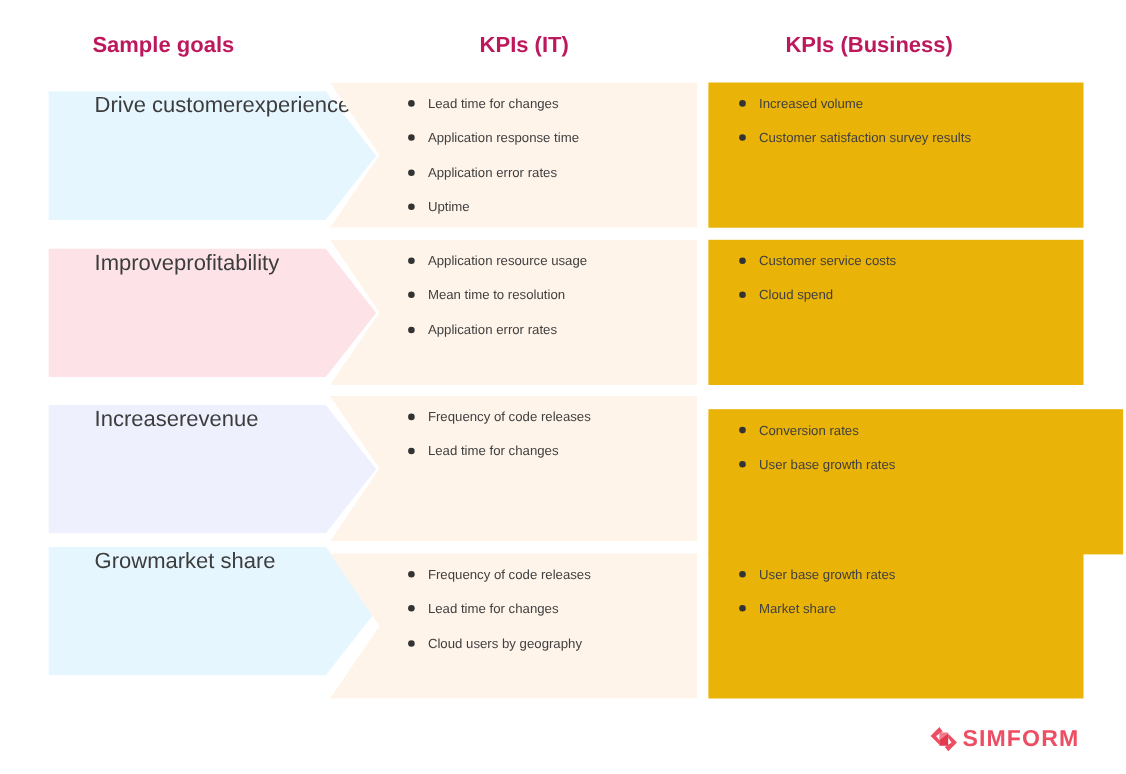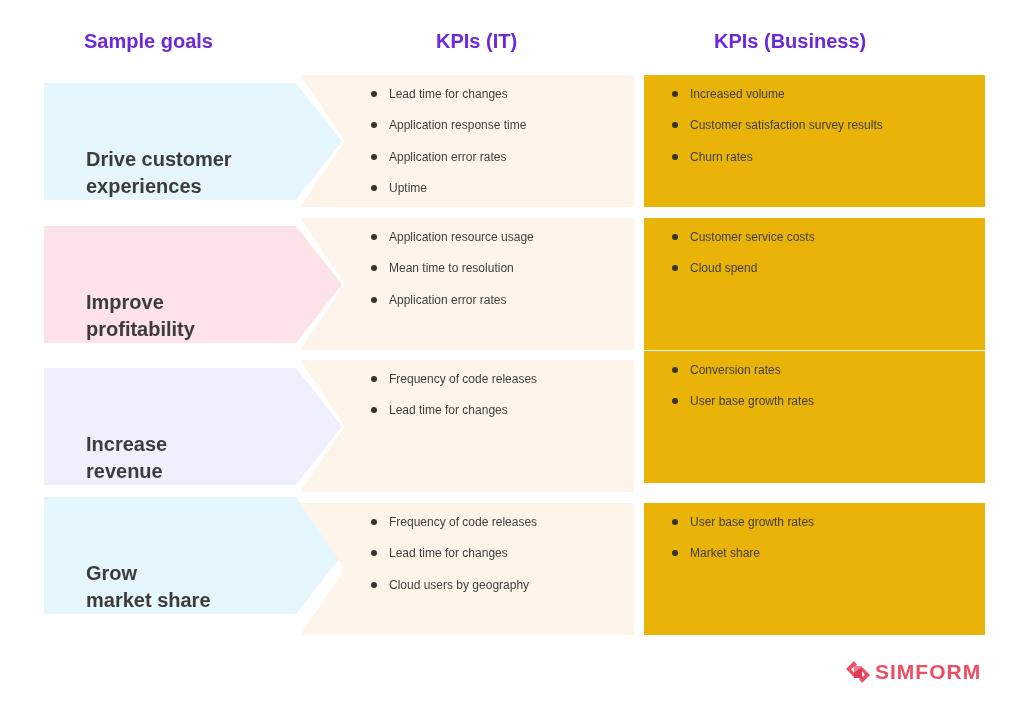--- a/index.html
+++ b/index.html
@@ -4,34 +4,34 @@
   <style>
     html, body { margin: 0; padding: 0; }
     body {
       width: 1024px; height: 704px; position: relative; overflow: hidden;
       background: #ffffff;
       font-family: "Liberation Sans", sans-serif;
       color: #3d3d3d;
     }
     .hdr {
       position: absolute; top: 30px; font-size: 20px; font-weight: bold;
-      color: #6d28d9; white-space: nowrap;
+      color: #be185d; white-space: nowrap;
     }
     .hdr.goals { left: 84px; }
     .hdr.it { left: 436px; }
     .hdr.biz { left: 714px; }
 
     .goal {
       position: absolute; left: 44px; width: 300px; height: 117px;
     }
     .goal svg { position: absolute; left: 0; top: 0; }
     .goal .label {
       position: absolute; left: 42px; top: 0; height: 117px;
-      display: flex; flex-direction: column; justify-content: flex-end;
-      font-size: 20px; font-weight: bold; line-height: 27px; color: #3c3c3c;
+      display: flex; justify-content: space-between;
+      font-size: 20px; font-weight: normal; line-height: 27px; color: #3c3c3c;
     }
     .itbox {
       position: absolute; left: 300px; width: 334px; height: 132px;
     }
     .itbox svg { position: absolute; left: 0; top: 0; }
     .bizbox {
       position: absolute; left: 644px; width: 341px; height: 132px;
       background: #eab308;
     }
     ul.kpis {
@@ -82,21 +82,20 @@
         <li>Lead time for changes</li>
         <li>Application response time</li>
         <li>Application error rates</li>
         <li>Uptime</li>
       </ul>
     </div>
     <div class="bizbox" style="top: 75px;">
       <ul class="kpis">
         <li>Increased volume</li>
         <li>Customer satisfaction survey results</li>
-        <li>Churn rates</li>
       </ul>
     </div>
     <div class="goal" style="top: 226px;">
       <svg width="300" height="117">
         <polygon points="0,0 252,0 298,58.5 252,117 0,117" fill="#FDE3E7"></polygon>
       </svg>
       <div class="label">
         <span>Improve</span>
         <span>profitability</span>
       </div>
@@ -128,21 +127,21 @@
     </div>
     <div class="itbox" style="top: 360px;">
       <svg width="334" height="132">
         <polygon points="0,0 334,0 334,132 0,132 45,66" fill="#FEF4EA"></polygon>
       </svg>
       <ul class="kpis">
         <li>Frequency of code releases</li>
         <li>Lead time for changes</li>
       </ul>
     </div>
-    <div class="bizbox" style="top: 351px;">
+    <div class="bizbox" style="top: 372px; padding-left: 36px;">
       <ul class="kpis">
         <li>Conversion rates</li>
         <li>User base growth rates</li>
       </ul>
     </div>
     <div class="goal" style="top: 497px;">
       <svg width="300" height="117">
         <polygon points="0,0 252,0 298,58.5 252,117 0,117" fill="#E5F6FE"></polygon>
       </svg>
       <div class="label">

